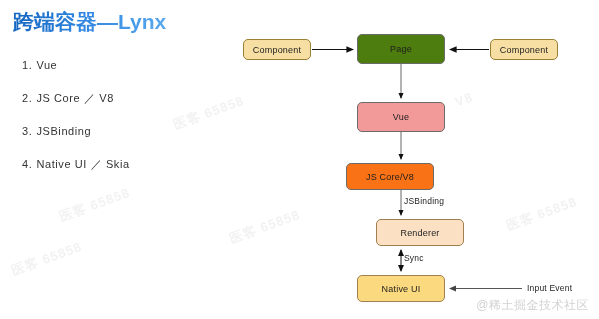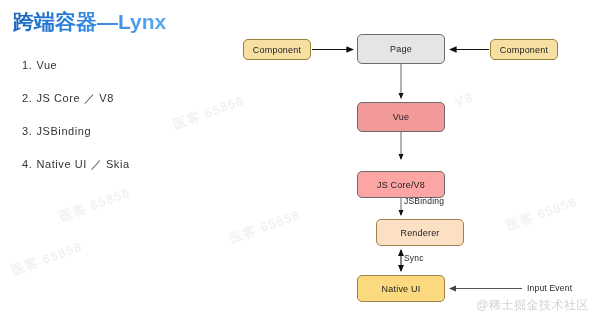--- a/index.html
+++ b/index.html
@@ -90,29 +90,29 @@
     justify-content: center;
     font-size: 9px;
     color: #1d1d1d;
     letter-spacing: 0.2px;
     white-space: nowrap;
     border-width: 1px;
     border-style: solid;
     border-radius: 5px;
   }
   .node-page      { left: 357px; top: 34px;  width: 88px; height: 30px;
-                    background: #e5e5e5; border-color: #6b6b6b; }
+                    background: #4d7c0f; border-color: #6b6b6b; }
   .node-comp-l    { left: 243px; top: 39px;  width: 68px; height: 21px;
                     background: #f7dfa4; border-color: #9a8033; }
   .node-comp-r    { left: 490px; top: 39px;  width: 68px; height: 21px;
                     background: #f7dfa4; border-color: #9a8033; }
   .node-vue       { left: 357px; top: 102px; width: 88px; height: 30px;
                     background: #f29a9a; border-color: #6b6b6b; }
-  .node-jscore    { left: 357px; top: 163px; width: 88px; height: 27px;
-                    background: #fca5a5; border-color: #6b6b6b; margin-top: 8px; }
+  .node-jscore    { left: 346px; top: 163px; width: 88px; height: 27px;
+                    background: #f97316; border-color: #6b6b6b; }
   .node-renderer  { left: 376px; top: 219px; width: 88px; height: 27px;
                     background: #fbe0c4; border-color: #a08050; }
   .node-nativeui  { left: 357px; top: 275px; width: 88px; height: 27px;
                     background: #fad97f; border-color: #a08050; text-align: right; }
 
   .edge-label {
     position: absolute;
     font-size: 8.5px;
     color: #1d1d1d;
     white-space: nowrap;

